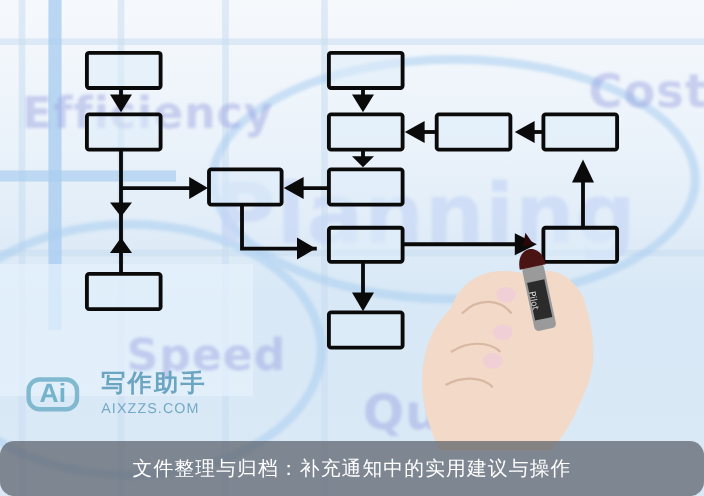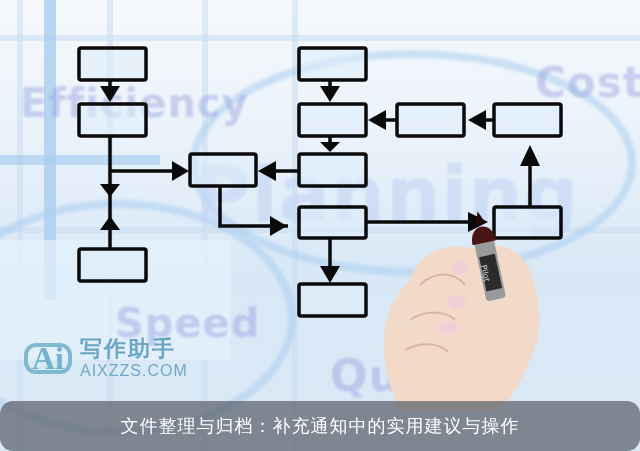--- a/index.html
+++ b/index.html
@@ -9,24 +9,24 @@
     background:linear-gradient(180deg,#f6f9fc 0%,#eaf2fa 30%,#d8e8f6 60%,#dbe9f6 100%);}
   .grid{position:absolute;inset:0;}
   .bgword{position:absolute;font-family:"DejaVu Sans",sans-serif;font-weight:bold;
     color:rgba(150,160,225,0.45);letter-spacing:1px;filter:blur(1.3px);white-space:nowrap;}
   .arc{position:absolute;border:8px solid rgba(170,205,240,0.55);border-radius:50%;filter:blur(1.5px);}
   svg.flow{position:absolute;left:0;top:0;}
   .hand{position:absolute;}
   .watermark{position:absolute;left:24px;top:336px;display:flex;align-items:center;}
   .wm-logo{width:48px;height:31px;border:4px solid rgba(110,175,200,0.85);border-radius:12px;
     box-sizing:border-box;display:flex;align-items:center;justify-content:center;
-    color:rgba(110,175,200,0.95);font-weight:bold;font-size:32px;font-family:Liberation Serif, serif;}
-  .wm-text{margin-left:8px;display:flex;flex-direction:column;}
+    color:rgba(110,175,200,0.95);font-weight:bold;font-size:24px;font-family:Liberation Sans, sans-serif;}
+  .wm-text{margin-left:20px;display:flex;flex-direction:column;}
   .wm-title{font-size:22px;font-weight:bold;color:rgba(100,160,190,0.95);letter-spacing:2px;line-height:26px;}
-  .wm-domain{font-size:16px;color:rgba(110,165,195,0.95);letter-spacing:1px;line-height:18px;font-family:"Liberation Sans",sans-serif;}
+  .wm-domain{font-size:13px;color:rgba(110,165,195,0.95);letter-spacing:1px;line-height:18px;font-family:"Liberation Sans",sans-serif;}
   .caption-bar{position:absolute;left:0;top:401px;width:640px;height:50px;
     background:rgba(90,95,105,0.72);display:flex;align-items:center;justify-content:center;border-radius:13px;}
   .caption{color:#ffffff;font-size:18px;letter-spacing:1px;font-family:"DejaVu Sans",sans-serif;}
 </style>
 </head>
 <body>
 
 <div class="stage">
 
   <svg class="grid" width="640" height="451">

